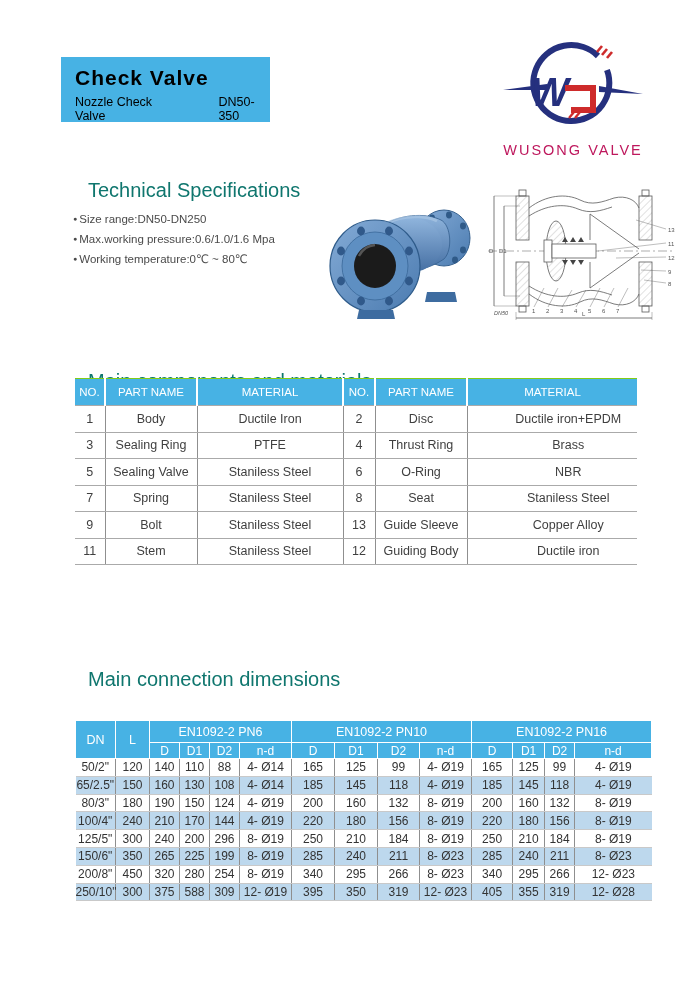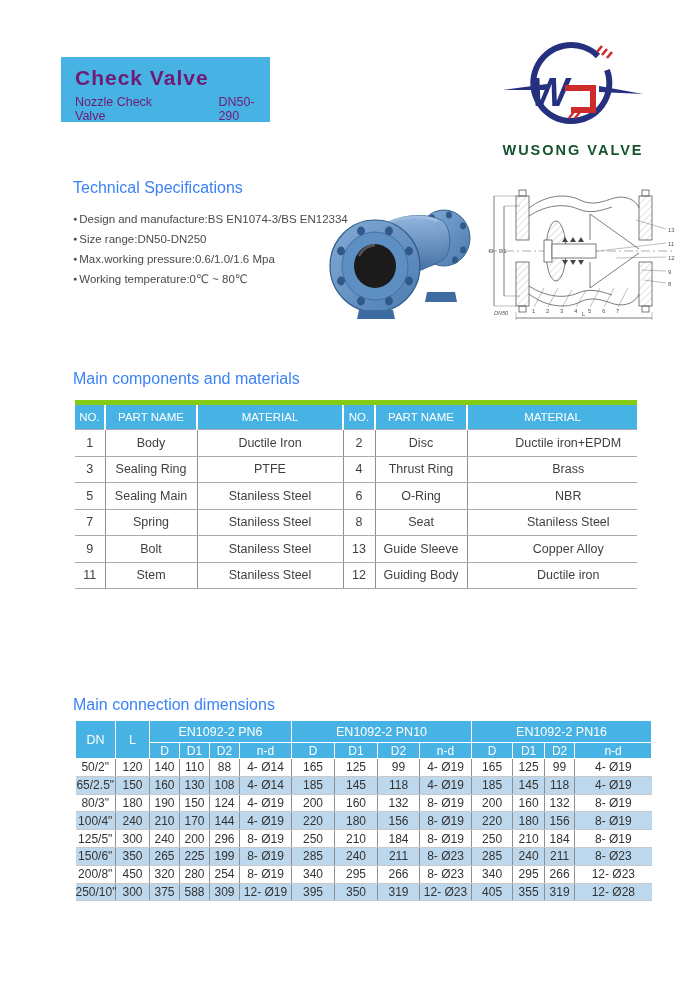--- a/index.html
+++ b/index.html
@@ -6,46 +6,46 @@
   html,body { background:#888; }
   body { font-family:"Liberation Sans","DejaVu Sans",sans-serif; }
   #page {
     position:relative; width:700px; height:1001px; background:#ffffff;
     margin:0 auto; overflow:hidden;
   }
 
   
   .banner {
     position:absolute; left:61px; top:57px; width:209px; height:65px;
-    background:#47B2E4; color:#701a75; padding:9px 0 0 14px;
+    background:#47B2E4; color:#000000; padding:9px 0 0 14px;
   }
   .banner-title { font-size:21px; font-weight:bold; letter-spacing:1px; }
   .banner-sub { display:flex; gap:43px; font-size:12.5px; margin-top:5px; }
 
   
   .logo { position:absolute; left:498px; top:40px; width:150px; text-align:center; }
-  .logo-name { font-size:14.5px; font-weight:bold; color:#14532d; letter-spacing:2px; margin-top:2px; }
-
-  
-  .section-heading { position:absolute; left:73px; font-size:16px; color:#3b82f6; }
+  .logo-name { font-size:14.5px; font-weight:normal; color:#be185d; letter-spacing:2px; margin-top:2px; }
+
+  
+  .section-heading { position:absolute; left:88px; font-size:20px; color:#0f766e; }
 
   
   .specs-list { position:absolute; left:73px; top:209px; list-style:none; }
   .specs-list li { font-size:11.5px; color:#4a4a4a; line-height:19px; }
   .specs-list li::before { content:"●"; font-size:7px; vertical-align:2px; margin-right:2px; color:#4a4a4a; }
 
   
   .valve-photo { position:absolute; left:323px; top:192px; width:162px; height:130px; }
   .valve-drawing { position:absolute; left:486px; top:180px; width:198px; height:143px; }
 
   
   .comp-table {
-    position:absolute; left:75px; top:400px; width:562px;
+    position:absolute; left:75px; top:378px; width:562px;
     border-collapse:collapse; table-layout:fixed; font-size:12.5px; color:#3f3f3f;
-    border-top:5px solid #84cc16; border-bottom:1px solid #8a8a8a;
+    border-top:1px solid #84cc16; border-bottom:1px solid #8a8a8a;
   }
   .comp-table th {
     background:#47B2E4; color:#ffffff; font-weight:normal; font-size:11.5px;
     height:27px; border-left:2px solid #ffffff; border-right:2px solid #ffffff;
   }
   .comp-table th:first-child { border-left:none; }
   .comp-table th:last-child { border-right:none; }
   .comp-table td {
     height:26.5px; text-align:center; border:1px solid #8f8f8f;
     border-top:1px solid #aaaaaa; border-bottom:1px solid #aaaaaa;
@@ -75,21 +75,21 @@
 </style>
 </head>
 <body>
 
 <div id="page">
 
   <div class="banner">
     <div class="banner-title">Check Valve</div>
     <div class="banner-sub">
       <span>Nozzle Check Valve</span>
-      <span>DN50-290</span>
+      <span>DN50-350</span>
     </div>
   </div>
 
   <div class="logo">
     <svg width="140" height="96" viewBox="0 0 140 96">
 
       <path d="M95,16 A38,38 0 1 0 104,30" fill="none" stroke="#25307E" stroke-width="6"></path>
 
       <g stroke="#CE2B2B" stroke-width="2.6">
         <line x1="99" y1="6" x2="94" y2="12"></line>
@@ -106,21 +106,20 @@
       <g stroke="#CE2B2B" stroke-width="2.4">
         <line x1="66" y1="78" x2="71" y2="72"></line>
         <line x1="72" y1="78" x2="77" y2="72"></line>
       </g>
     </svg>
     <div class="logo-name">WUSONG VALVE</div>
   </div>
 
   <div class="section-heading" style="top:179px;">Technical Specifications</div>
   <ul class="specs-list">
-      <li>Design and manufacture:BS EN1074-3/BS EN12334</li>
       <li>Size range:DN50-DN250</li>
       <li>Max.working pressure:0.6/1.0/1.6 Mpa</li>
       <li>Working temperature:0℃ ~ 80℃</li>
     </ul>
 
   <svg class="valve-photo" viewBox="0 0 162 130">
     <defs>
       <linearGradient id="fg" x1="0" y1="0" x2="1" y2="1">
         <stop offset="0" stop-color="#84ABD6"></stop>
           <stop offset="1" stop-color="#4B7BB0"></stop>
@@ -277,21 +276,21 @@
         <tr>
           <td>3</td>
           <td>Sealing Ring</td>
           <td>PTFE</td>
           <td>4</td>
           <td>Thrust Ring</td>
           <td>Brass</td>
         </tr>
         <tr>
           <td>5</td>
-          <td>Sealing Main</td>
+          <td>Sealing Valve</td>
           <td>Staniless Steel</td>
           <td>6</td>
           <td>O-Ring</td>
           <td>NBR</td>
         </tr>
         <tr>
           <td>7</td>
           <td>Spring</td>
           <td>Staniless Steel</td>
           <td>8</td>
@@ -310,21 +309,21 @@
           <td>11</td>
           <td>Stem</td>
           <td>Staniless Steel</td>
           <td>12</td>
           <td>Guiding Body</td>
           <td>Ductile iron</td>
         </tr>
       </tbody>
   </table>
 
-  <div class="section-heading" style="top:668px;margin-top:28px;">Main connection dimensions</div>
+  <div class="section-heading" style="top:668px;">Main connection dimensions</div>
   <table class="dims-table">
     <colgroup>
       <col style="width:40px">
         <col style="width:34px">
       <col style="width:30px">
         <col style="width:30px">
         <col style="width:30px">
         <col style="width:52px">
       <col style="width:43px">
         <col style="width:43px">

